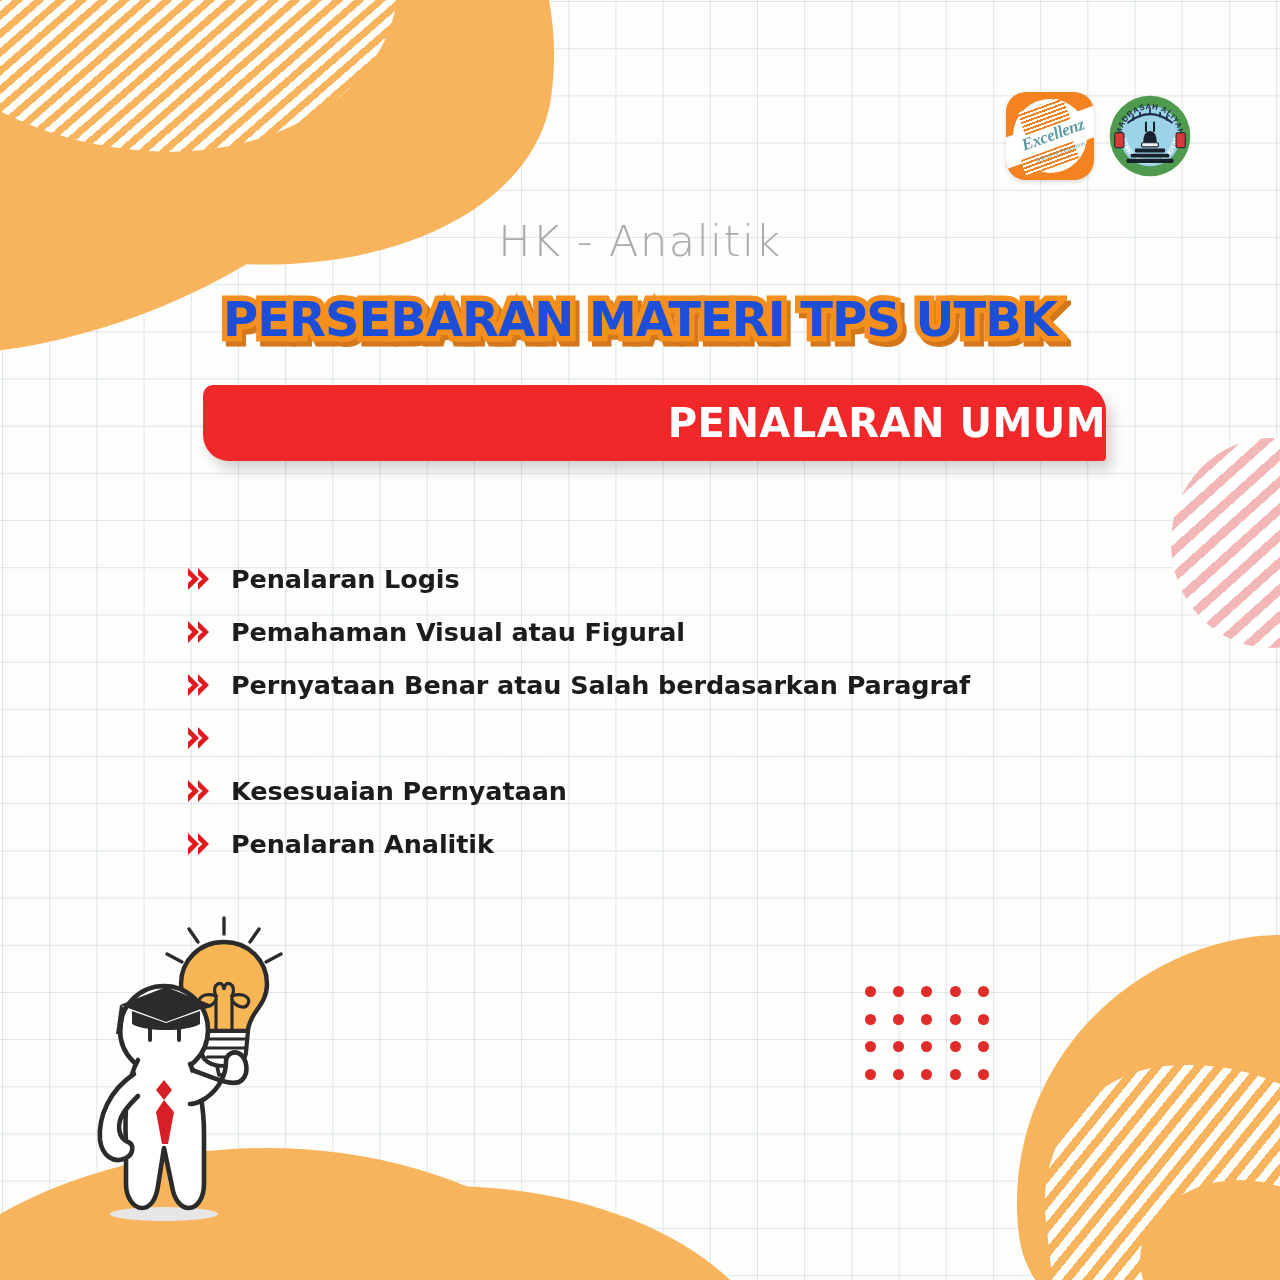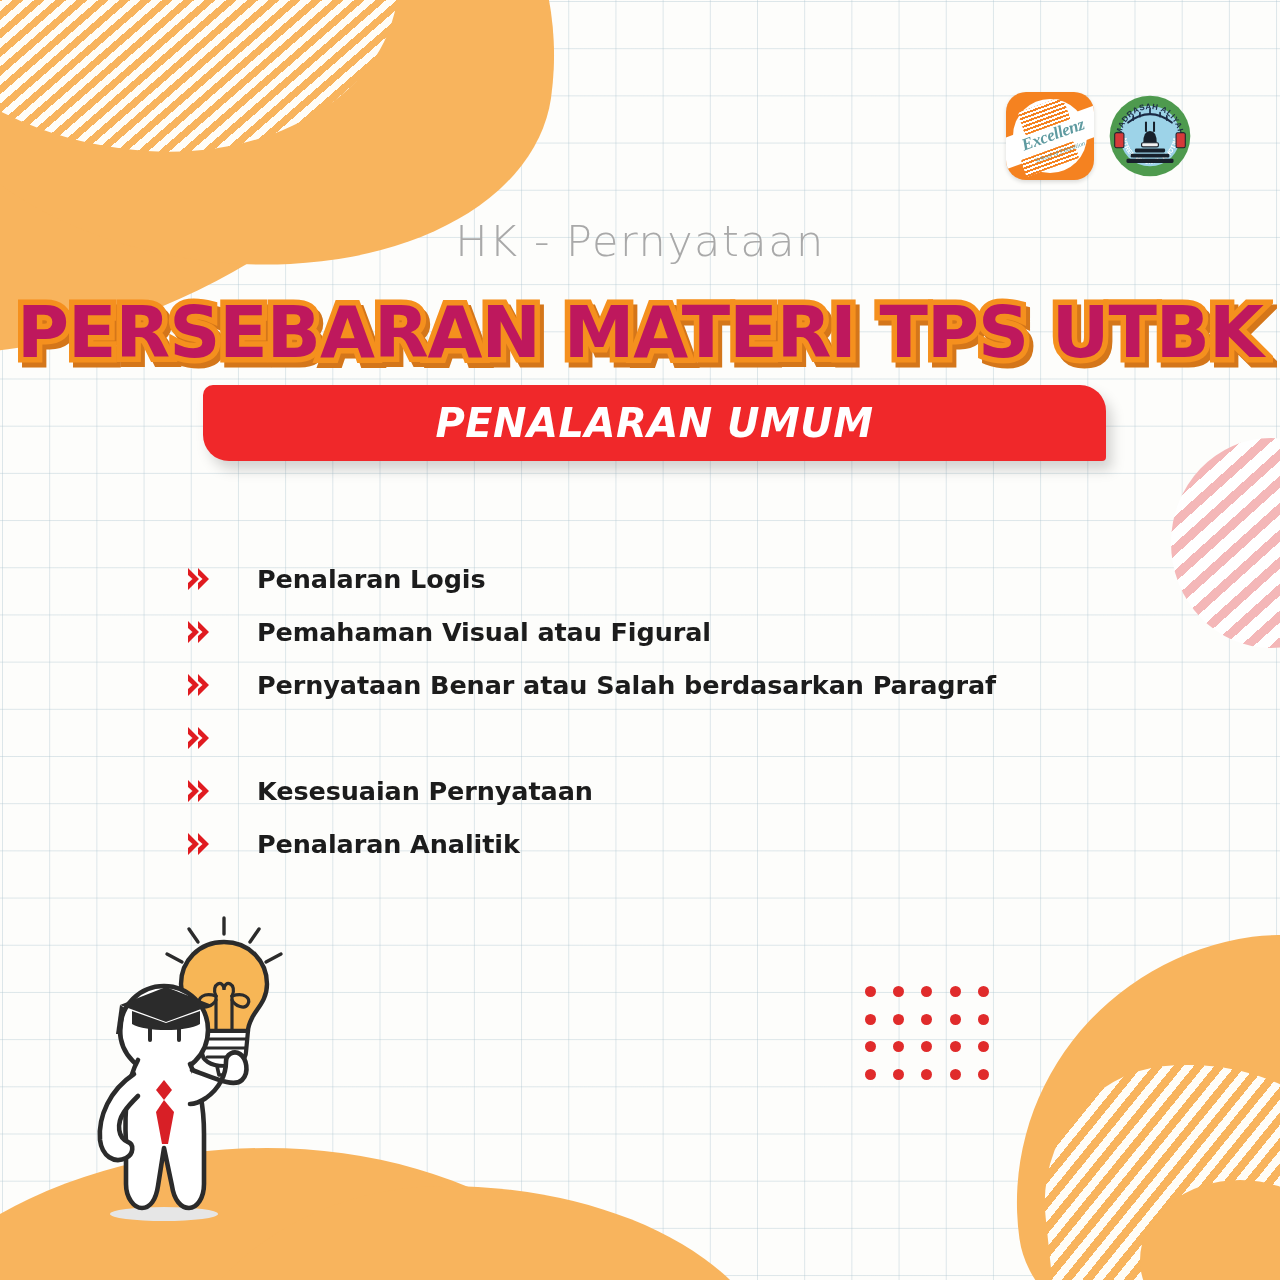--- a/index.html
+++ b/index.html
@@ -220,41 +220,40 @@
     color: #A9A9A9;
   }
 
   
   .title-main {
     position: absolute;
     left: 0; right: 0; top: 291px;
     text-align: center;
     font-family: "DejaVu Sans", sans-serif;
     font-weight: bold;
-    font-size: 71px;
+    font-size: 48px;
     letter-spacing: -1px;
-    color: #be185d;
+    color: #1d4ed8;
     -webkit-text-stroke: 11px #F5901E;
     paint-order: stroke fill;
     filter: drop-shadow(4px 5px 0px #D4761A);
     white-space: nowrap;
   }
 
   
   .banner {
     position: absolute;
     left: 203px; top: 385px;
     width: 903px; height: 76px;
     background: #F0282A;
     border-radius: 10px 26px 4px 26px;
     box-shadow: 6px 9px 13px rgba(0,0,0,0.17);
     display: flex;
     align-items: center;
-    justify-content: center;
-    font-style: italic;
+    justify-content: flex-end;
   }
   .banner span {
     font-family: "DejaVu Sans", sans-serif;
     font-weight: bold;
     font-size: 40px;
     letter-spacing: 0.5px;
     color: #FFFFFF;
   }
 
   
@@ -270,21 +269,20 @@
     gap: 17px;
   }
   .chev { flex: 0 0 auto; display: block; }
   .bullet-item .label {
     font-family: "DejaVu Sans", sans-serif;
     font-weight: bold;
     font-size: 25.5px;
     color: #1C1C1C;
     letter-spacing: -0.1px;
     white-space: nowrap;
-    margin-left: 26px;
   }
 
   
   .doodle {
     position: absolute;
     left: 86px; top: 912px;
     width: 260px; height: 310px;
   }
 </style>
 </head>
@@ -365,21 +363,21 @@
         <rect x="40" y="58" width="20" height="5" rx="1.6" fill="#F3F3F3" stroke="#17202B" stroke-width="1.4"></rect>
         <rect x="32" y="65" width="36" height="4.6" rx="1.6" fill="#17202B"></rect>
         <rect x="27" y="71" width="46" height="4.6" rx="1.6" fill="#17202B"></rect>
         <rect x="22" y="77" width="56" height="5" rx="1.6" fill="#17202B"></rect>
 
         <rect x="8" y="46" width="11" height="18" rx="2" fill="#D63A3A" stroke="#17202B" stroke-width="1.2"></rect>
         <rect x="81" y="46" width="11" height="18" rx="2" fill="#D63A3A" stroke="#17202B" stroke-width="1.2"></rect>
       </svg>
     </div>
 
-    <div class="brand-line">HK - Pernyataan</div>
+    <div class="brand-line">HK - Analitik</div>
 
     <div class="title-main">PERSEBARAN MATERI TPS UTBK</div>
 
     <div class="banner">
       <span>PENALARAN UMUM</span>
     </div>
 
     <div class="bullet-list">
 
       <div class="bullet-item">

